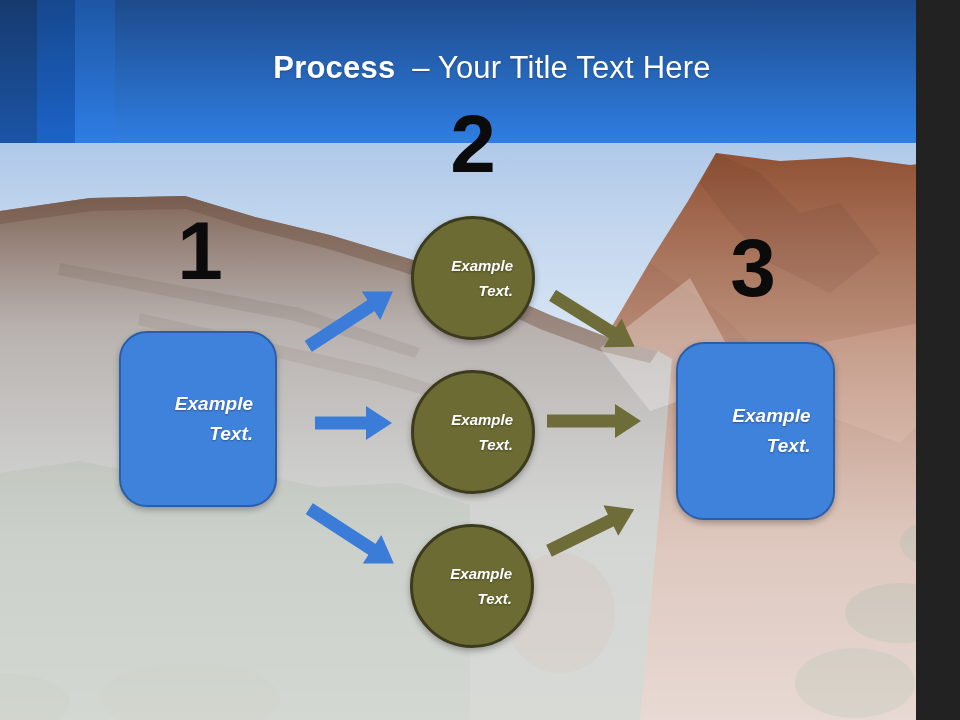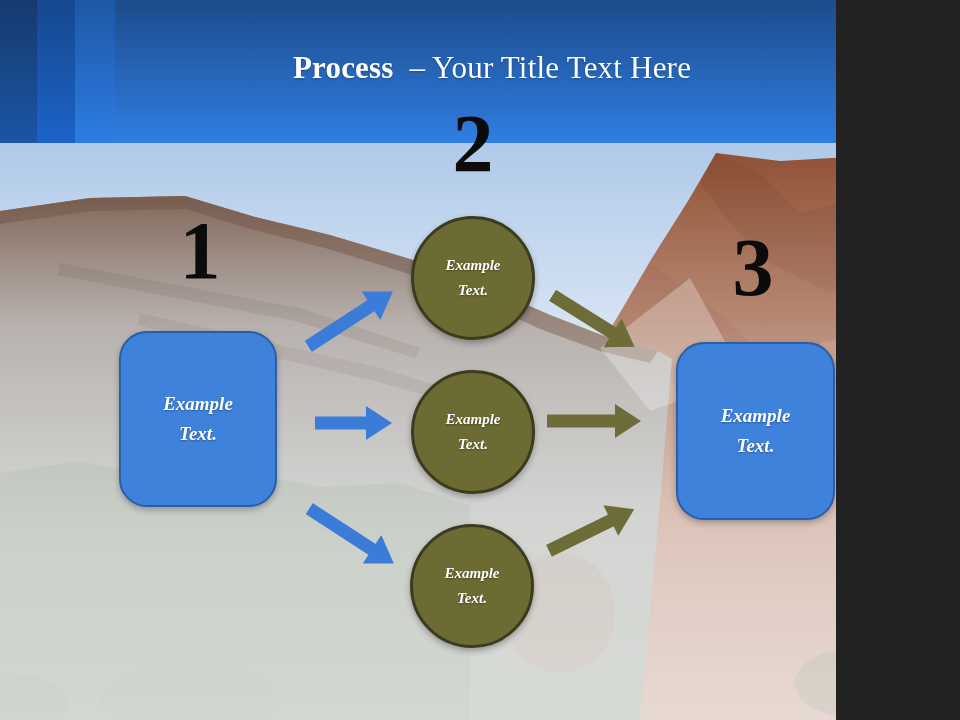--- a/index.html
+++ b/index.html
@@ -1,18 +1,18 @@
 <!DOCTYPE html>
 <html><head>
 <meta charset="utf-8">
 <style>
   html,body{margin:0;padding:0;background:#222;}
   .slide{
-    position:relative;width:836px;height:720px;overflow:hidden;
-    font-family:Liberation Serif, serif;background:#fca5a5;
+    position:relative;width:916px;height:720px;overflow:hidden;
+    font-family:Liberation Sans, sans-serif;background:#fca5a5;
   }
   
   .header{
     position:absolute;left:0;top:0;width:960px;height:143px;
     background:linear-gradient(180deg,#1d4b8c 0%,#2f7ee2 100%);
   }
   .stripe1{position:absolute;left:0;top:0;width:37px;height:143px;
     background:linear-gradient(180deg,#163a6e,#1b55a6);}
   .stripe2{position:absolute;left:37px;top:0;width:38px;height:143px;
     background:linear-gradient(180deg,#15488e,#1c63c8);}
@@ -37,21 +37,21 @@
   .n3{left:703px;top:227px;}
   
   .blue-box{
     position:absolute;background:#3f82dc;border:2.5px solid #2a5ea8;border-radius:28px;
     box-shadow:0 3px 6px rgba(0,0,0,.28);
     display:flex;align-items:center;justify-content:center;box-sizing:border-box;
   }
   .box-left{left:119px;top:331px;width:158px;height:176px;}
   .box-right{left:676px;top:342px;width:159px;height:178px;}
   .shape-label{
-    color:#fff;font-weight:700;font-style:italic;text-align:center;
+    color:#fff;font-weight:700;font-style:italic;text-align:right;
     text-shadow:0 1px 2px rgba(0,0,0,.35);
   }
   .blue-box .shape-label{font-size:19px;line-height:1.6;width:110px;}
   
   .olive-circle{
     position:absolute;width:124px;height:124px;border-radius:50%;
     background:#6b6b33;border:3px solid #3d3b1d;
     box-shadow:0 3px 6px rgba(0,0,0,.3);
     display:flex;align-items:center;justify-content:center;box-sizing:border-box;
   }

